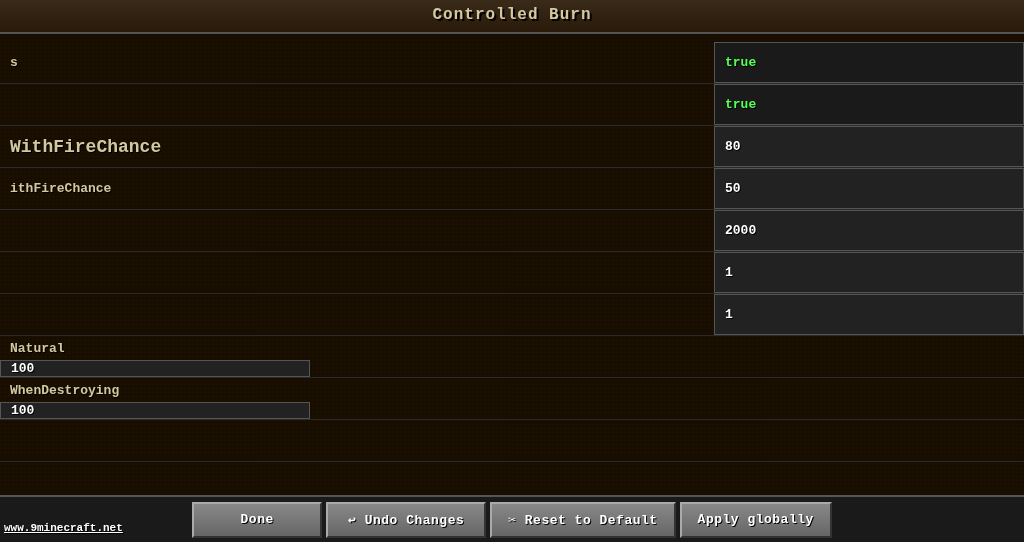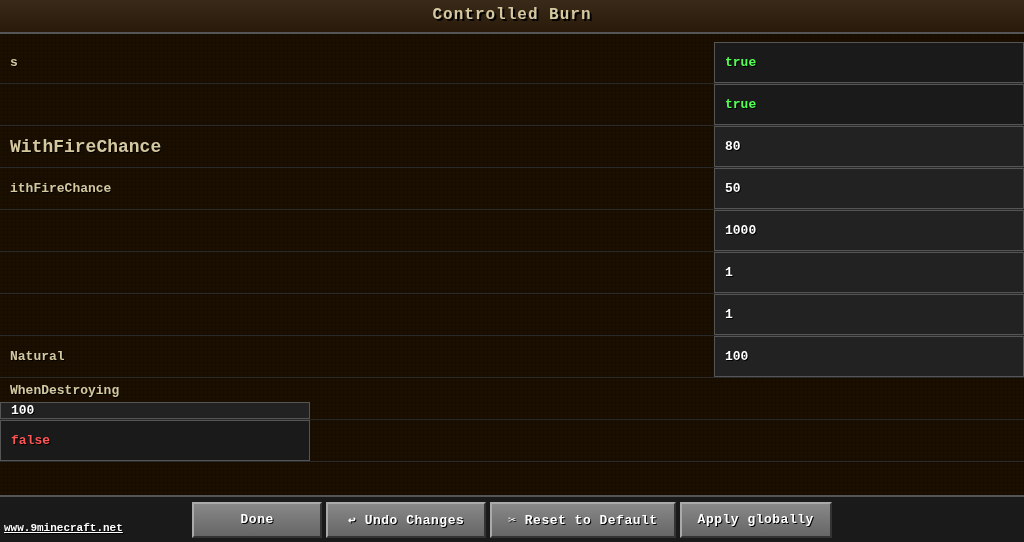--- a/index.html
+++ b/index.html
@@ -156,59 +156,56 @@
         </div>
         <div style="width: 310px; display: flex; align-items: center; background: rgb(34, 34, 34); border: 1px solid rgb(85, 85, 85); cursor: pointer; padding: 0px 10px;">
           <span style="font-size: 13px; font-weight: bold; text-shadow: rgb(0, 0, 0) 1px 1px 0px; color: rgb(255, 255, 255);">50</span>
         </div>
       </div>
       <div style="position: absolute; top: 168px; left: 0px; right: 0px; height: 42px; display: flex; align-items: stretch; border-bottom: 1px solid rgb(42, 42, 42);">
         <div style="flex: 1 1 0%; display: flex; align-items: center; padding-left: 10px; overflow: hidden;">
           <span style="color: rgb(212, 200, 160); font-size: 13px; font-weight: bold; text-shadow: rgb(0, 0, 0) 1px 1px 0px; white-space: nowrap; overflow: hidden;"></span>
         </div>
         <div style="width: 310px; display: flex; align-items: center; background: rgb(34, 34, 34); border: 1px solid rgb(85, 85, 85); cursor: pointer; padding: 0px 10px;">
-          <span style="font-size: 13px; font-weight: bold; text-shadow: rgb(0, 0, 0) 1px 1px 0px; color: rgb(255, 255, 255);">1000</span>
+          <span style="font-size: 13px; font-weight: bold; text-shadow: rgb(0, 0, 0) 1px 1px 0px; color: rgb(255, 255, 255);">2000</span>
         </div>
       </div>
       <div style="position: absolute; top: 210px; left: 0px; right: 0px; height: 42px; display: flex; align-items: stretch; border-bottom: 1px solid rgb(42, 42, 42);">
         <div style="flex: 1 1 0%; display: flex; align-items: center; padding-left: 10px; overflow: hidden;">
           <span style="color: rgb(212, 200, 160); font-size: 13px; font-weight: bold; text-shadow: rgb(0, 0, 0) 1px 1px 0px; white-space: nowrap; overflow: hidden;"></span>
         </div>
         <div style="width: 310px; display: flex; align-items: center; background: rgb(34, 34, 34); border: 1px solid rgb(85, 85, 85); cursor: pointer; padding: 0px 10px;">
           <span style="font-size: 13px; font-weight: bold; text-shadow: rgb(0, 0, 0) 1px 1px 0px; color: rgb(255, 255, 255);">1</span>
         </div>
       </div>
       <div style="position: absolute; top: 252px; left: 0px; right: 0px; height: 42px; display: flex; align-items: stretch; border-bottom: 1px solid rgb(42, 42, 42);">
         <div style="flex: 1 1 0%; display: flex; align-items: center; padding-left: 10px; overflow: hidden;">
           <span style="color: rgb(212, 200, 160); font-size: 13px; font-weight: bold; text-shadow: rgb(0, 0, 0) 1px 1px 0px; white-space: nowrap; overflow: hidden;"></span>
         </div>
         <div style="width: 310px; display: flex; align-items: center; background: rgb(34, 34, 34); border: 1px solid rgb(85, 85, 85); cursor: pointer; padding: 0px 10px;">
           <span style="font-size: 13px; font-weight: bold; text-shadow: rgb(0, 0, 0) 1px 1px 0px; color: rgb(255, 255, 255);">1</span>
         </div>
       </div>
-      <div style="position: absolute; top: 294px; left: 0px; right: 0px; height: 42px; display: flex; align-items: stretch; border-bottom: 1px solid rgb(42, 42, 42);">
+      <div style="position: absolute; top: 294px; left: 0px; right: 0px; height: 42px; display: flex; align-items: stretch; border-bottom: 1px solid rgb(42, 42, 42); flex-direction: column;">
         <div style="flex: 1 1 0%; display: flex; align-items: center; padding-left: 10px; overflow: hidden;">
           <span style="color: rgb(212, 200, 160); font-size: 13px; font-weight: bold; text-shadow: rgb(0, 0, 0) 1px 1px 0px; white-space: nowrap; overflow: hidden;">Natural</span>
         </div>
         <div style="width: 310px; display: flex; align-items: center; background: rgb(34, 34, 34); border: 1px solid rgb(85, 85, 85); cursor: pointer; padding: 0px 10px;">
           <span style="font-size: 13px; font-weight: bold; text-shadow: rgb(0, 0, 0) 1px 1px 0px; color: rgb(255, 255, 255);">100</span>
         </div>
       </div>
       <div style="position: absolute; top: 336px; left: 0px; right: 0px; height: 42px; display: flex; align-items: stretch; border-bottom: 1px solid rgb(42, 42, 42); flex-direction: column;">
         <div style="flex: 1 1 0%; display: flex; align-items: center; padding-left: 10px; overflow: hidden;">
           <span style="color: rgb(212, 200, 160); font-size: 13px; font-weight: bold; text-shadow: rgb(0, 0, 0) 1px 1px 0px; white-space: nowrap; overflow: hidden;">WhenDestroying</span>
         </div>
         <div style="width: 310px; display: flex; align-items: center; background: rgb(34, 34, 34); border: 1px solid rgb(85, 85, 85); cursor: pointer; padding: 0px 10px;">
           <span style="font-size: 13px; font-weight: bold; text-shadow: rgb(0, 0, 0) 1px 1px 0px; color: rgb(255, 255, 255);">100</span>
         </div>
       </div>
       <div style="position: absolute; top: 378px; left: 0px; right: 0px; height: 42px; display: flex; align-items: stretch; border-bottom: 1px solid rgb(42, 42, 42);">
-        <div style="width: 310px; display: flex; align-items: center; background: rgb(26, 26, 26); border: 1px solid rgb(85, 85, 85); cursor: pointer; padding: 0px 10px;">
-          <span style="font-size: 13px; font-weight: bold; text-shadow: rgb(0, 0, 0) 1px 1px 0px; color: rgb(255, 85, 85);">false</span>
-        </div>
       </div>
     </div>
 
   <div class="bottom-bar">
     <button class="btn btn-done">Done</button>
     <button class="btn btn-undo">↩ Undo Changes</button>
     <button class="btn btn-reset">✂ Reset to Default</button>
     <button class="btn btn-apply">Apply globally</button>
   </div>
 

